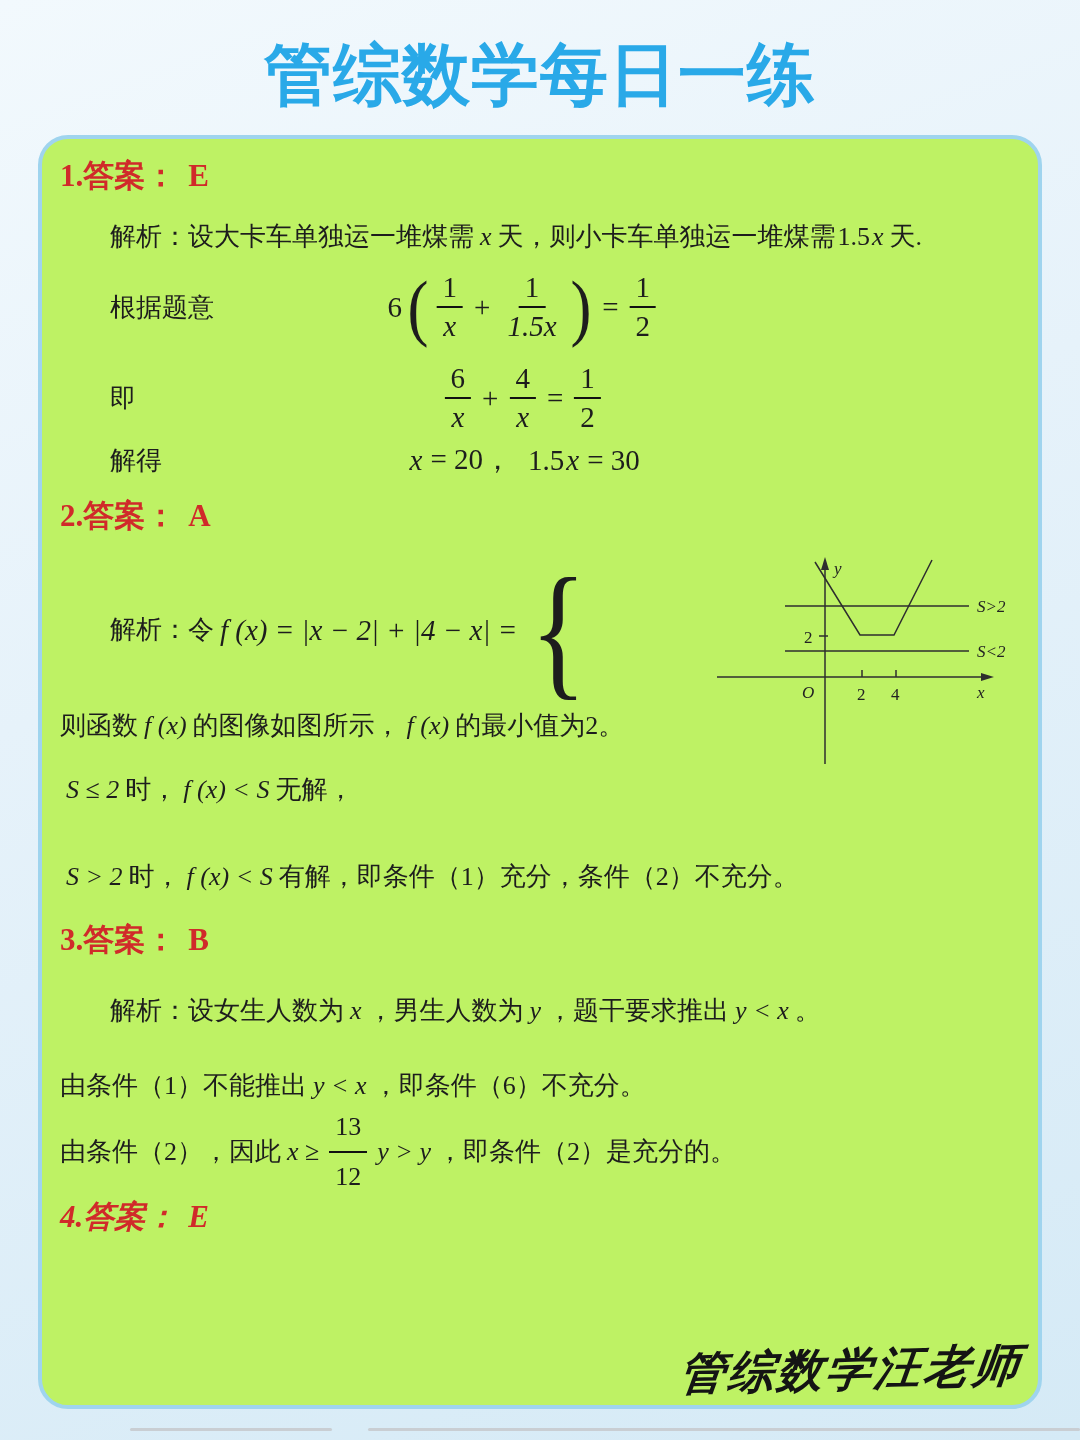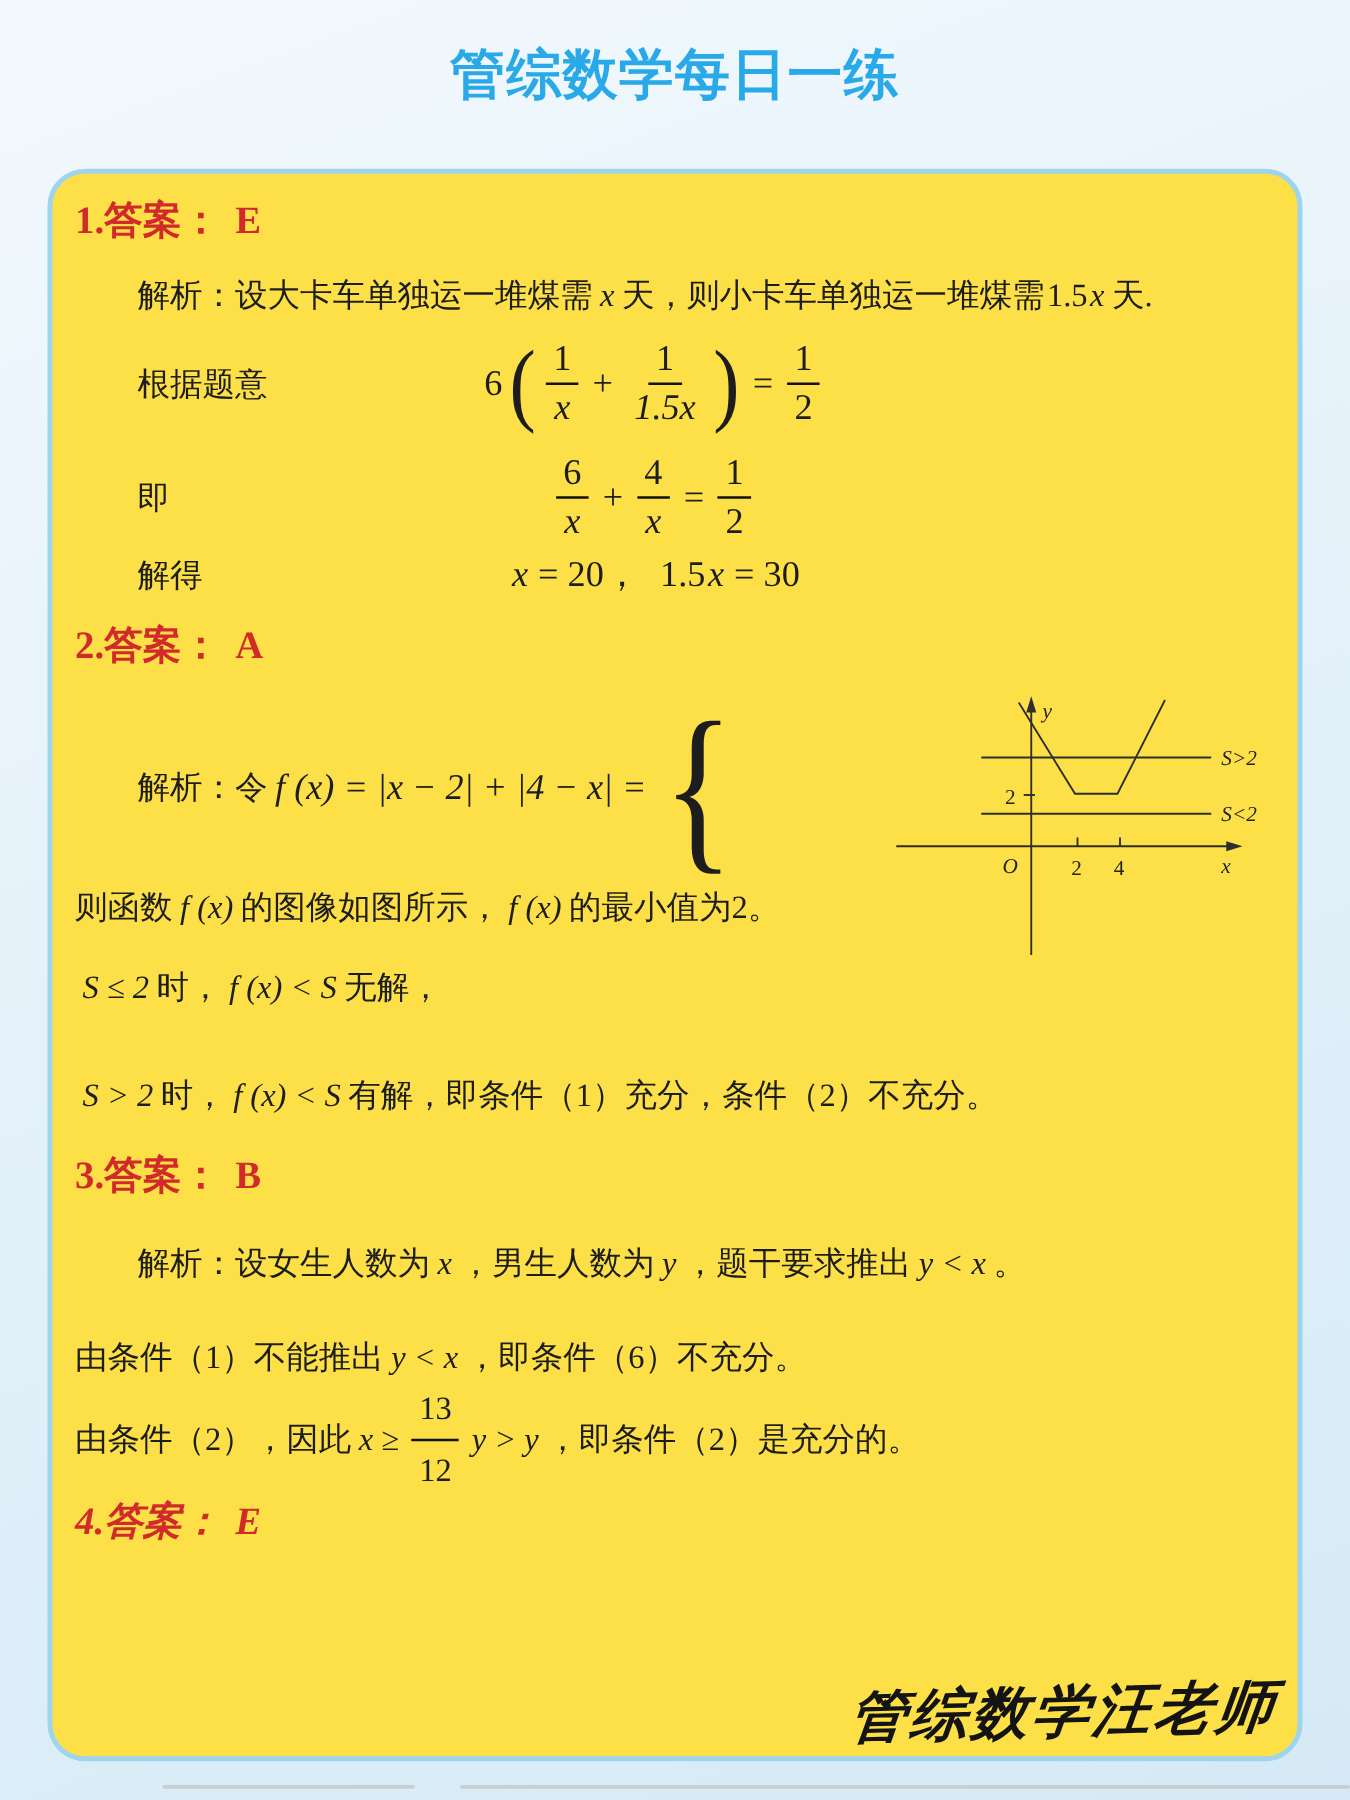--- a/index.html
+++ b/index.html
@@ -6,25 +6,25 @@
   html,body { margin:0; padding:0; }
   body {
     width:1080px; height:1440px; position:relative; overflow:hidden;
     background: linear-gradient(160deg, #f2f9fd 0%, #e6f2fa 40%, #d5eaf6 100%);
     font-family: "Liberation Serif", "DejaVu Serif", serif;
     color:#1d1d1d;
   }
   .page-title {
     position:absolute; top:30px; left:0; width:1080px; text-align:center;
     font-family:"Liberation Sans","DejaVu Sans",sans-serif;
-    font-size:44px; font-weight:800; color:#29a9e8; letter-spacing:1px; margin:0;
+    font-size:68px; font-weight:800; color:#29a9e8; letter-spacing:1px; margin:0;
   }
   .card {
     position:absolute; left:38px; top:135px; width:1004px; height:1274px;
-    background:#fde047; border:4px solid #9fd4ee; border-radius:30px;
+    background:#bef264; border:4px solid #9fd4ee; border-radius:30px;
   }
   .abs { position:absolute; left:18px; right:14px; }
   .ans { font-size:31px; font-weight:bold; color:#d02a2a; }
   .ans .ansletter { margin-left:12px; }
   .body-text { font-size:26px; line-height:44px; }
   .indent { padding-left:50px; }
   .cn { font-style:normal; }
   .math {
     font-style:italic; font-family:"Liberation Serif","DejaVu Serif",serif;
     margin:0 6px; white-space:nowrap;

